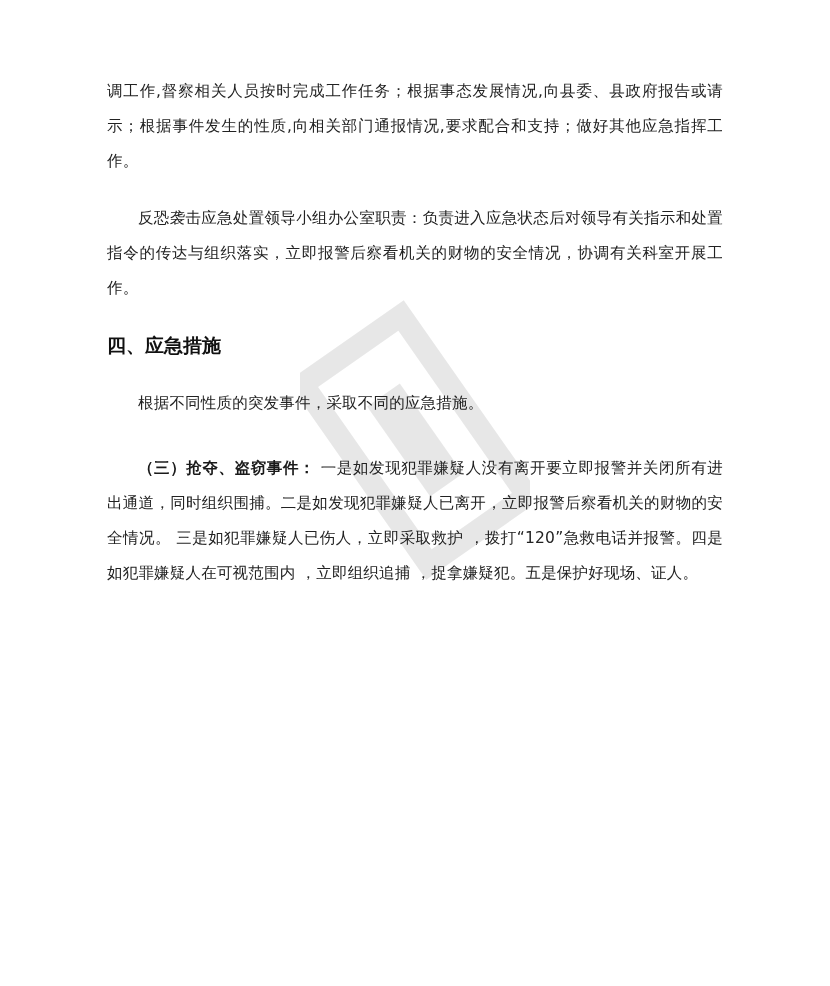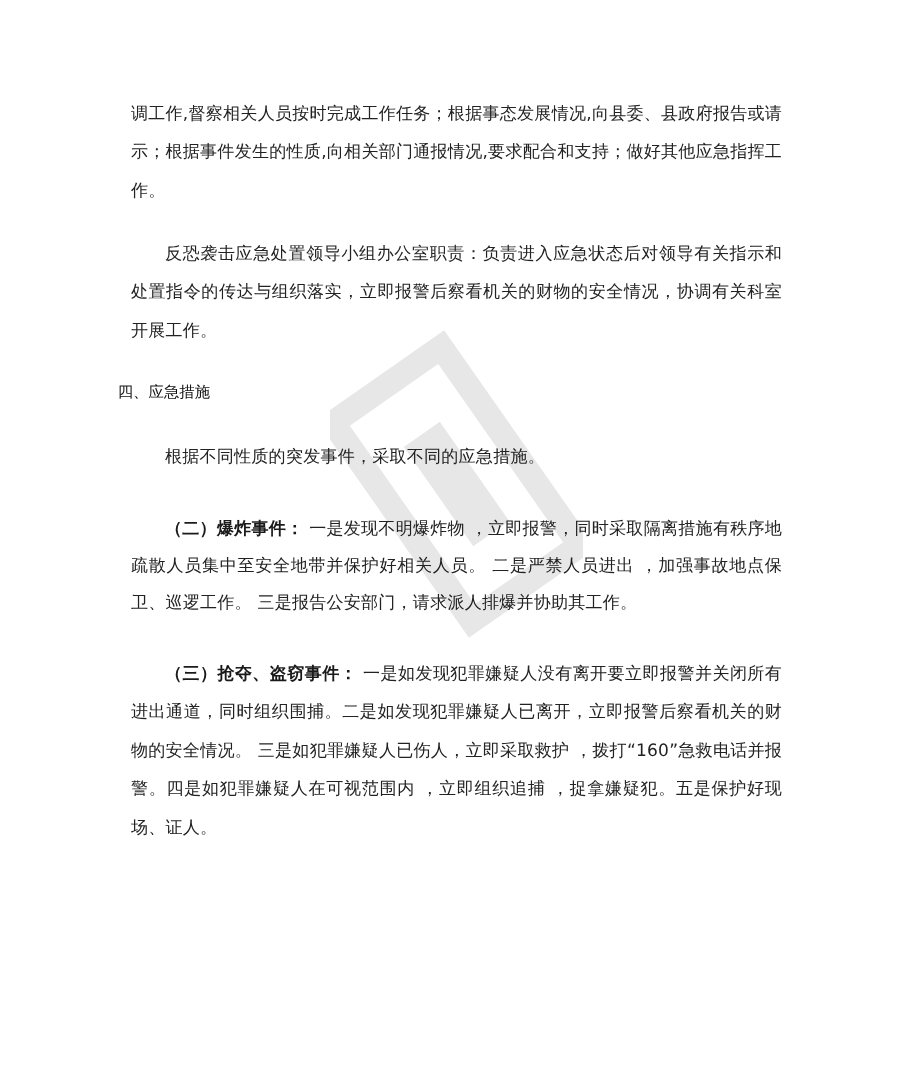--- a/index.html
+++ b/index.html
@@ -23,29 +23,29 @@
     }
     .content {
       position: absolute;
       left: 107px;
       top: 74px;
       width: 616px;
     }
     .para {
       font-size: 15.5px;
       line-height: 35px;
-      margin: 12px;
+      margin: 0;
       text-align: justify;
       letter-spacing: 0.2px;
     }
     .indent { text-indent: 31px; }
     .bold { font-weight: bold; color: #1a1a1a; }
     .heading {
-      font-size: 14px;
-      font-weight: normal;
+      font-size: 19px;
+      font-weight: bold;
       margin: 0;
       line-height: 30px;
       color: #111111;
     }
     .gap-1 { margin-top: 22px; }
     .gap-head { margin-top: 24px; }
     .gap-2 { margin-top: 26px; }
     .gap-3 { margin-top: 30px; }
     .tight { line-height: 34px; }
 
@@ -75,18 +75,17 @@
 
     <p class="para">调工作,督察相关人员按时完成工作任务；根据事态发展情况,向县委、县政府报告或请示；根据事件发生的性质,向相关部门通报情况,要求配合和支持；做好其他应急指挥工作。</p>
 
     <p class="para indent gap-1">反恐袭击应急处置领导小组办公室职责：负责进入应急状态后对领导有关指示和处置指令的传达与组织落实，立即报警后察看机关的财物的安全情况，协调有关科室开展工作。</p>
 
     <h2 class="heading gap-head">四、应急措施</h2>
 
     <p class="para indent gap-2">根据不同性质的突发事件，采取不同的应急措施。</p>
 
 
-    <p class="para indent gap-3 tight"><span class="bold">（二）爆炸事件：</span><span> 一是发现不明爆炸物 ，立即报警，同时采取隔离措施有秩序地疏散人员集中至安全地带并保护好相关人员。  二是严禁人员进出 ，加强事故地点保卫、巡逻工作。 三是报告公安部门，请求派人排爆并协助其工作。</span></p>
 
-    <p class="para indent gap-3"><span class="bold">（三）抢夺、盗窃事件：</span><span>  一是如发现犯罪嫌疑人没有离开要立即报警并关闭所有进出通道，同时组织围捕。二是如发现犯罪嫌疑人已离开，立即报警后察看机关的财物的安全情况。 三是如犯罪嫌疑人已伤人，立即采取救护 ，拨打“160”急救电话并报警。四是如犯罪嫌疑人在可视范围内 ，立即组织追捕 ，捉拿嫌疑犯。五是保护好现场、证人。</span></p>
+    <p class="para indent gap-3"><span class="bold">（三）抢夺、盗窃事件：</span><span>  一是如发现犯罪嫌疑人没有离开要立即报警并关闭所有进出通道，同时组织围捕。二是如发现犯罪嫌疑人已离开，立即报警后察看机关的财物的安全情况。 三是如犯罪嫌疑人已伤人，立即采取救护 ，拨打“120”急救电话并报警。四是如犯罪嫌疑人在可视范围内 ，立即组织追捕 ，捉拿嫌疑犯。五是保护好现场、证人。</span></p>
 
   </div>
 </div>
 
 </body></html>

